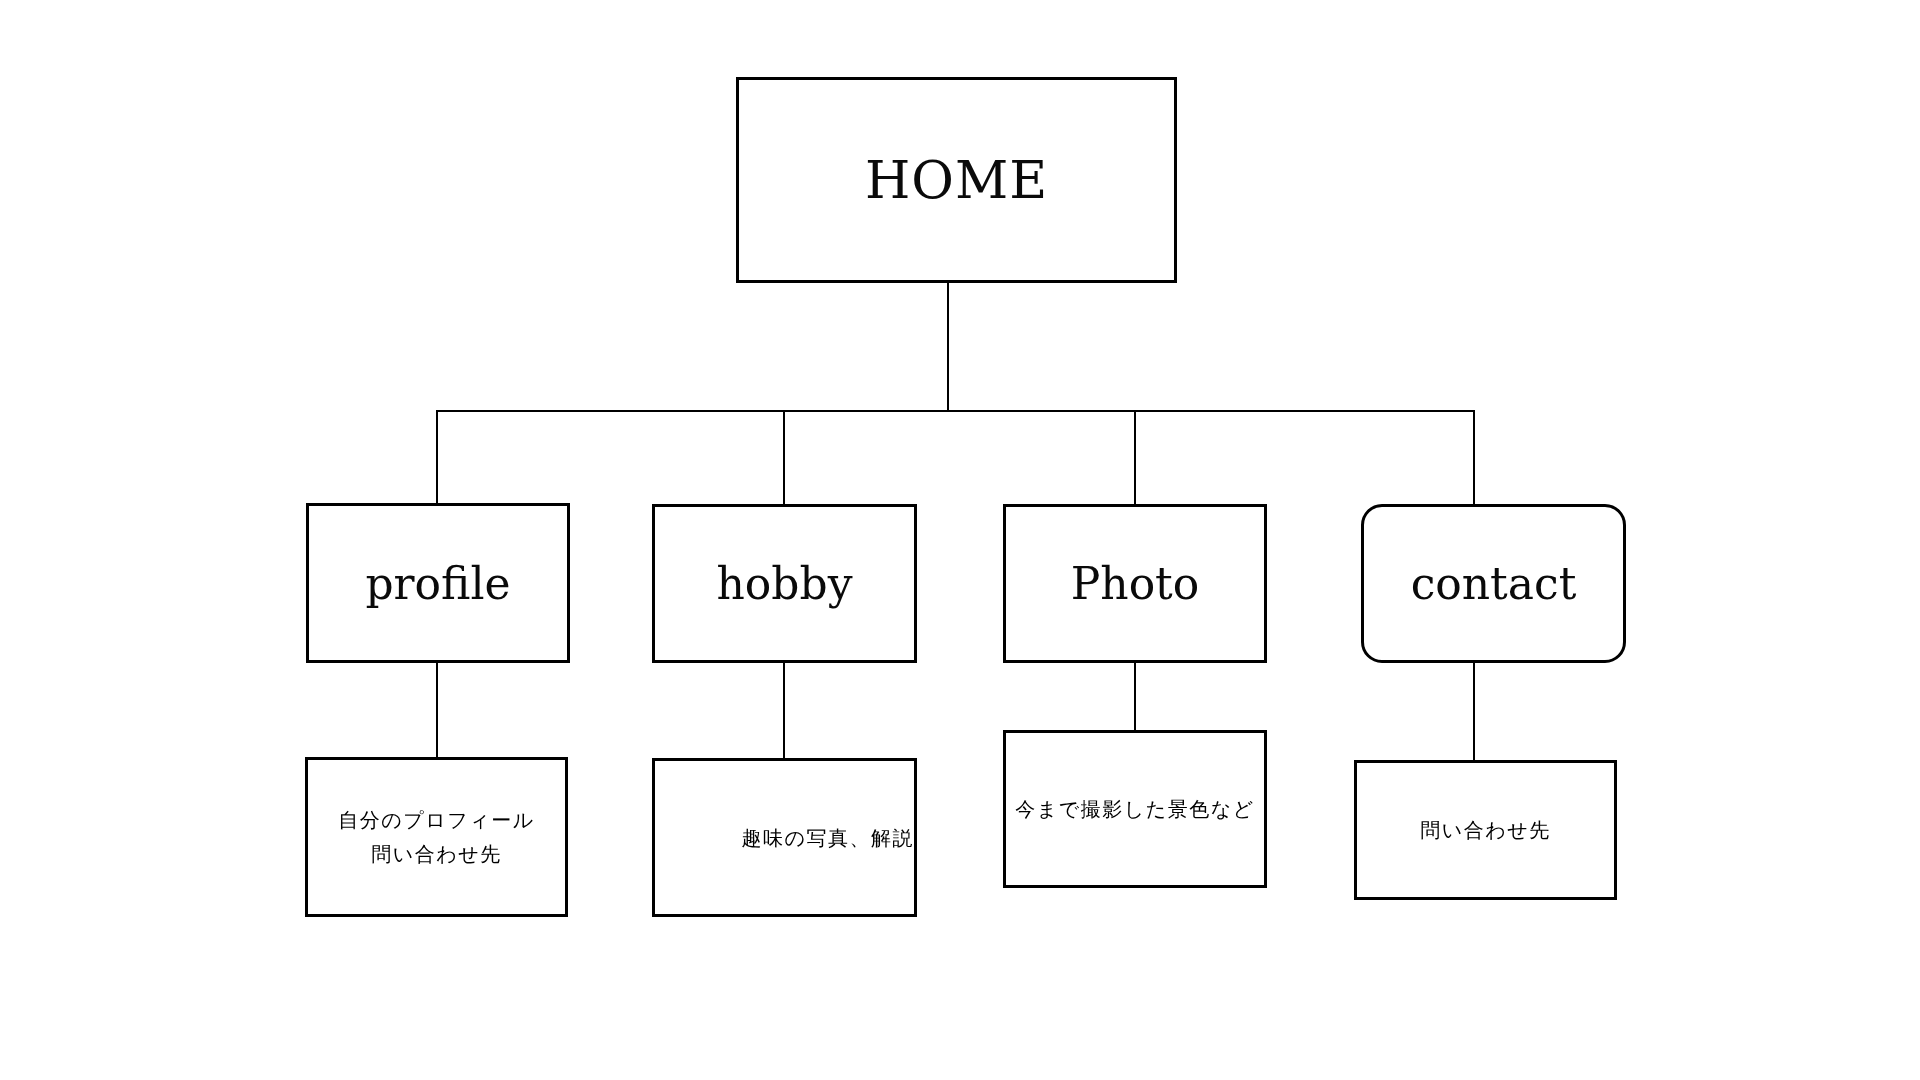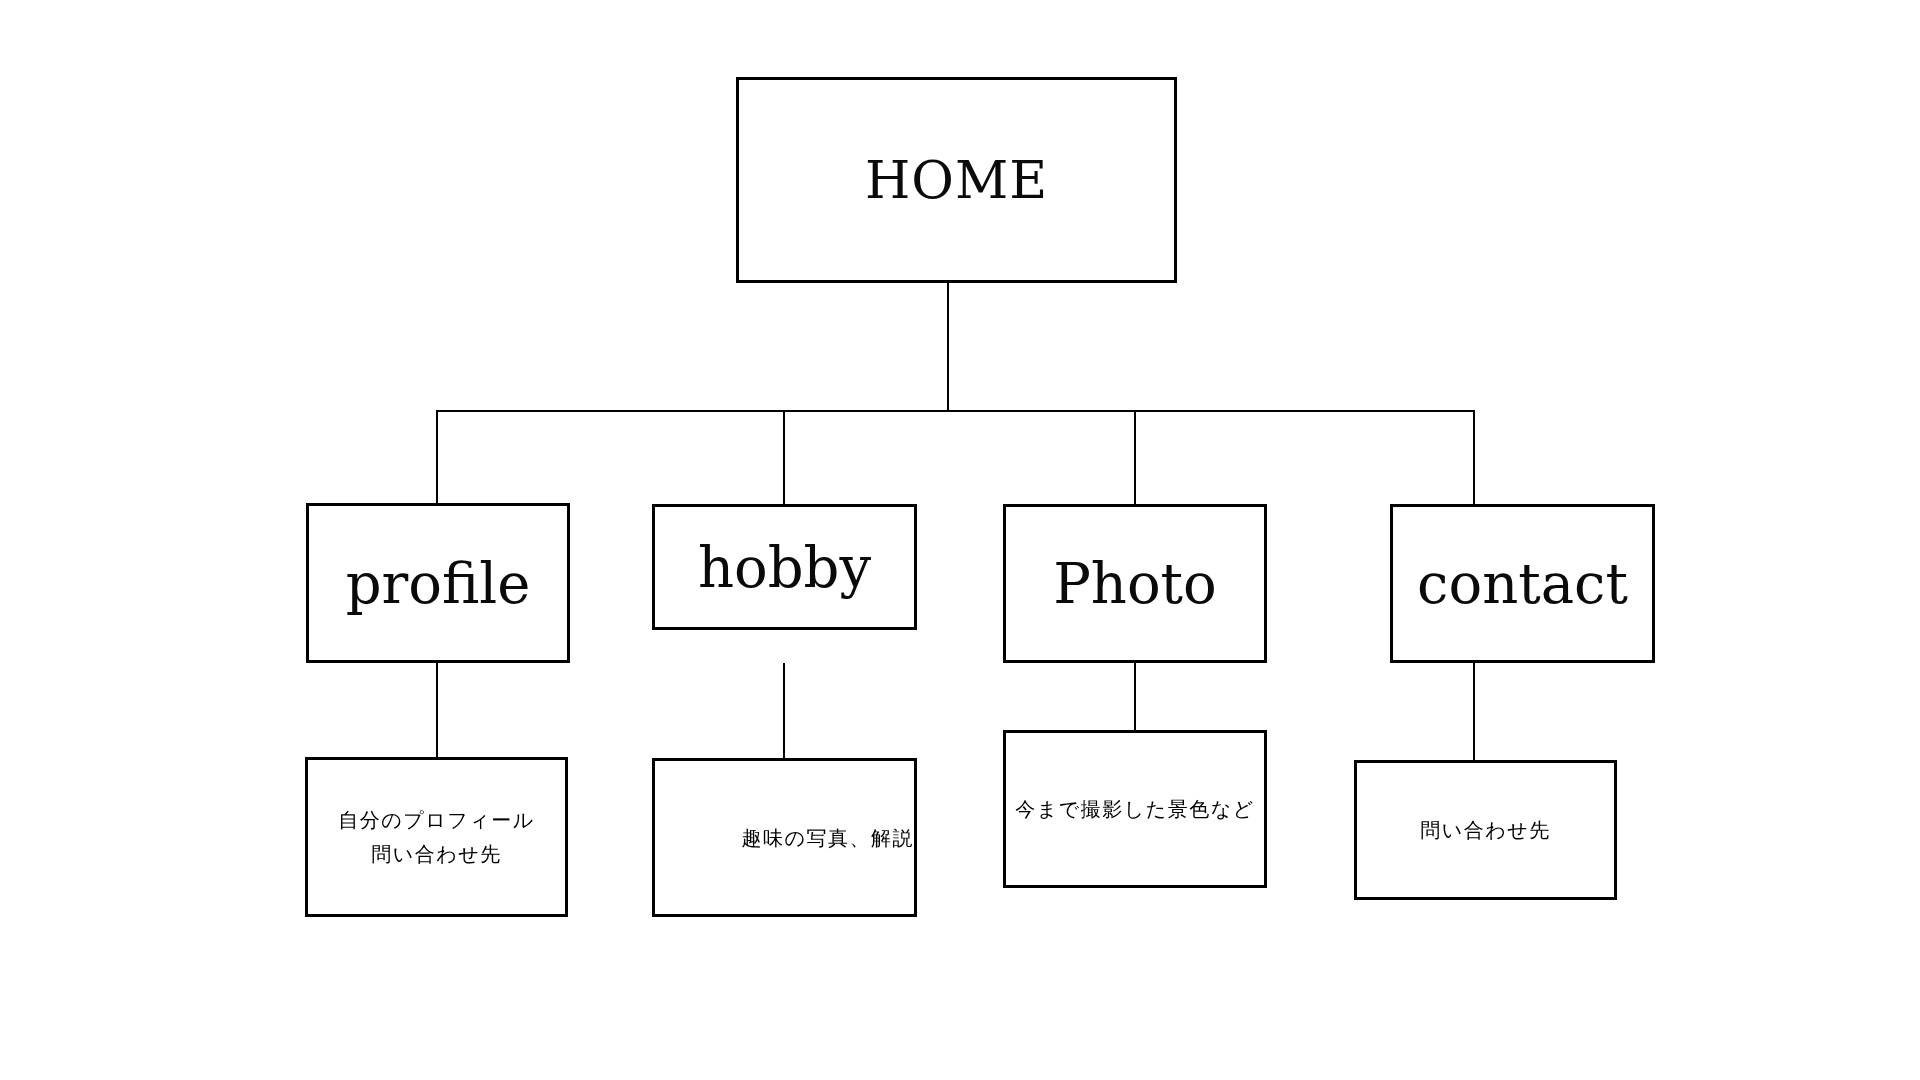--- a/index.html
+++ b/index.html
@@ -25,41 +25,41 @@
     text-align: center;
   }
   .label-root {
     font-family: "DejaVu Serif", "Liberation Serif", serif;
     font-size: 52px;
     color: #0a0a0a;
     letter-spacing: 1px;
   }
   .label-child {
     font-family: "DejaVu Serif", "Liberation Serif", serif;
-    font-size: 56px;
+    font-size: 44px;
     color: #0a0a0a;
   }
   .desc-text {
     font-family: "DejaVu Sans", "Liberation Sans", sans-serif;
     font-size: 20px;
     color: #000000;
     letter-spacing: 1.5px;
     line-height: 34px;
   }
   .line {
     position: absolute;
     background: #000000;
   }
 
   
   #box-home    { left: 729px;  top: 77px;  width: 441px; height: 206px; margin-left: 7px; }
   #box-profile { left: 306px;  top: 503px; width: 264px; height: 160px; }
-  #box-hobby   { left: 652px;  top: 504px; width: 265px; height: 126px; }
+  #box-hobby   { left: 652px;  top: 504px; width: 265px; height: 159px; }
   #box-photo   { left: 1003px; top: 504px; width: 264px; height: 159px; }
-  #box-contact { left: 1390px; top: 504px; width: 265px; height: 159px; }
+  #box-contact { left: 1361px; top: 504px; width: 265px; height: 159px; border-radius: 21px; }
 
   
   #desc-profile { left: 305px;  top: 757px; width: 263px; height: 160px; align-items: center; }
   #desc-hobby   { left: 652px;  top: 758px; width: 265px; height: 159px; justify-content: flex-end; }
   #desc-photo   { left: 1003px; top: 730px; width: 264px; height: 158px; }
   #desc-contact { left: 1354px; top: 760px; width: 263px; height: 140px; }
 
   
   #trunk-home     { left: 947px;  top: 283px; width: 2px;    height: 128px; }
   #hbar           { left: 437px;  top: 410px; width: 1038px; height: 2px;  }

